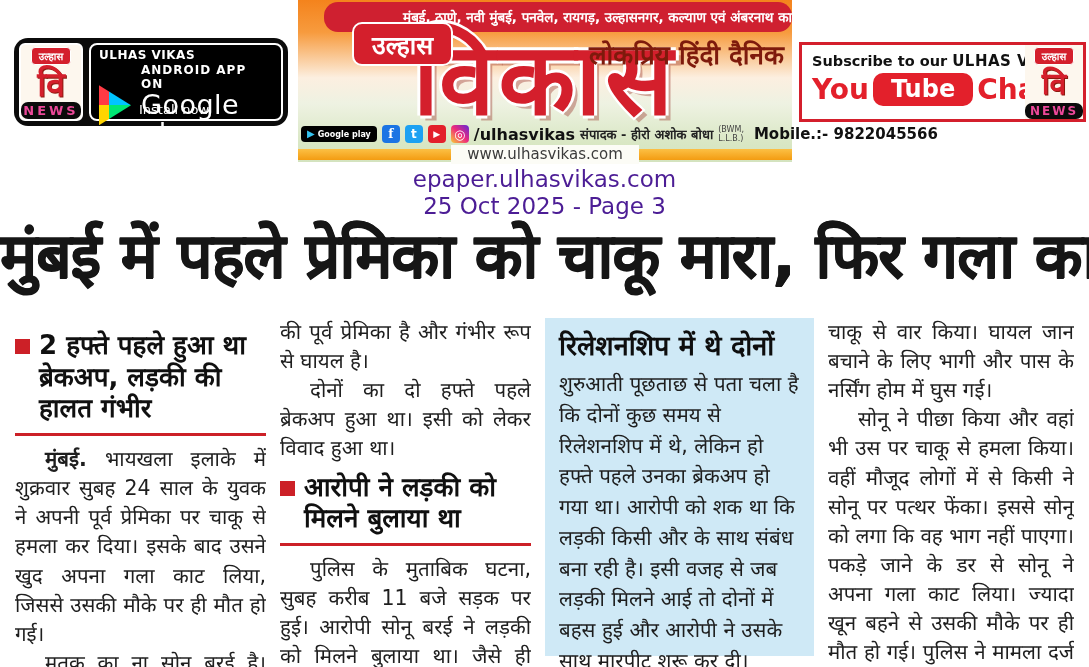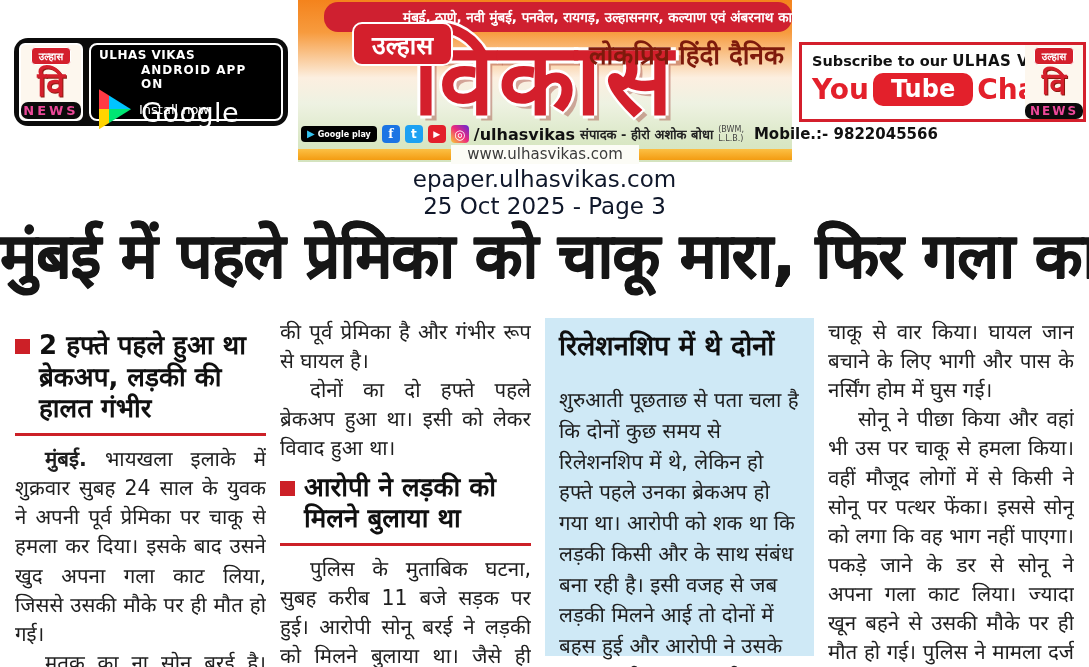--- a/index.html
+++ b/index.html
@@ -18,21 +18,21 @@
     text-shadow:1px 1px 0 #8c1a10; }
   .vi-news { background:#0b0b0b; color:#ec4899; font-size:13px; font-weight:800;
     letter-spacing:3px; width:100%; text-align:center; padding:1px 0;border-radius:7px; }
   .gp-panel { flex:1; position:relative; border:2px solid #fff; border-radius:8px;
     background:#000; padding:3px 8px; color:#fff; }
   .gp-brand { font-size:12px; font-weight:900; letter-spacing:.5px; }
   .gp-row { display:flex; align-items:center; gap:10px; margin-top:1px; }
   .gp-triangle { width:32px; height:40px; flex:none;
     background:conic-gradient(from 0deg at 30% 50%, #00c4ff 0 90deg, #00e673 90deg 180deg, #ffd400 180deg 270deg, #ff3a44 270deg 360deg);
     clip-path:polygon(0 0, 100% 50%, 0 100%); }
-  .gp-texts { display:flex; flex-direction:column;gap:8px; }
+  .gp-texts { display:flex; flex-direction:column; }
   .gp-android { font-size:12px; font-weight:800; letter-spacing:1px; }
   .gp-google { font-size:27px; font-weight:500; letter-spacing:.5px; line-height:1.05; }
   .gp-install { position:absolute; left:48px; bottom:2px; font-size:13px; font-weight:400; }
 
   
   .masthead { position:absolute; left:298px; top:0; width:494px; height:162px;
     background:linear-gradient(180deg,#f4831c 0%,#f79b3e 20%,#fcefe0 48%,#eef2e2 64%,#d9e7c4 88%,#d4e3bf 100%); }
   .cities-banner { position:absolute; left:26px; right:0; top:2px; height:30px;
     background:#cf2030; border-radius:14px; color:#fff; font-size:13.5px; font-weight:700;
     display:flex; align-items:center; justify-content:flex-end; white-space:nowrap; }
@@ -72,41 +72,41 @@
   .sub-line2 { display:flex; gap:4px; margin-top:3px; }
   .yt-you, .yt-channel { color:#e3202b; font-size:28px; font-weight:900; }
   .yt-tube { background:#e3202b; color:#fff; font-size:24px; font-weight:900;
     padding:2px 18px; border-radius:10px; }
   .subscribe .vi-mark { width:58px; border:none; border-radius:0; background:#fdf7ee; }
   .subscribe .vi-letter { font-size:30px; }
   .subscribe .vi-news { font-size:12px; letter-spacing:2px; }
 
   
   .page-info { position:absolute; left:0; top:166px; width:100%; text-align:center;
-    color:#0f172a; font-size:23px; line-height:27px; }
+    color:#4c1d95; font-size:23px; line-height:27px; }
 
   
   .headline { position:absolute; left:0; top:222px; width:100%; text-align:center;
     font-size:62px; font-weight:900; color:#161616; line-height:1.1; letter-spacing:-1px;
     text-shadow:.6px 0 0 #161616, 0 .6px 0 #161616; white-space:nowrap; }
 
   
   .article { position:absolute; left:15px; top:318px; width:1061px; height:349px;
     display:grid; grid-template-columns:251px 251px 269px 246px; column-gap:14px; overflow:hidden; }
   .col { overflow:hidden; }
   .subhead { display:flex; gap:9px;margin-top:12px; }
   .bullet { width:15px; height:15px; background:#cc2027; margin-top:9px; flex:none; }
   .subhead-text { font-size:26px; font-weight:800; line-height:1.22; color:#101010; }
   .rule { height:3px; background:#cc2027; margin:8px 0 9px; }
   .col p { font-size:20.5px; line-height:1.42; text-align:justify; color:#1e1e1e; }
   .indent { text-indent:30px; }
   .lead { font-weight:800; }
   .mt { margin-top:8px; }
   .highlight { background:#cfe9f6; padding:12px 14px 0; height:338px; }
-  .highlight h3 { font-size:27px; font-weight:800; color:#0e0e0e; margin-bottom:24px; line-height:1.15; }
+  .highlight h3 { font-size:27px; font-weight:800; color:#0e0e0e; margin-bottom:8px; line-height:1.15; }
   .highlight p { text-align:left; line-height:1.5; font-size:20.5px; color:#1d1d1d; }
 </style>
 </head>
 <body>
 
 <div class="page">
 
   <div class="app-badge">
     <div class="vi-mark">
       <span class="vi-chip">उल्हास</span>

